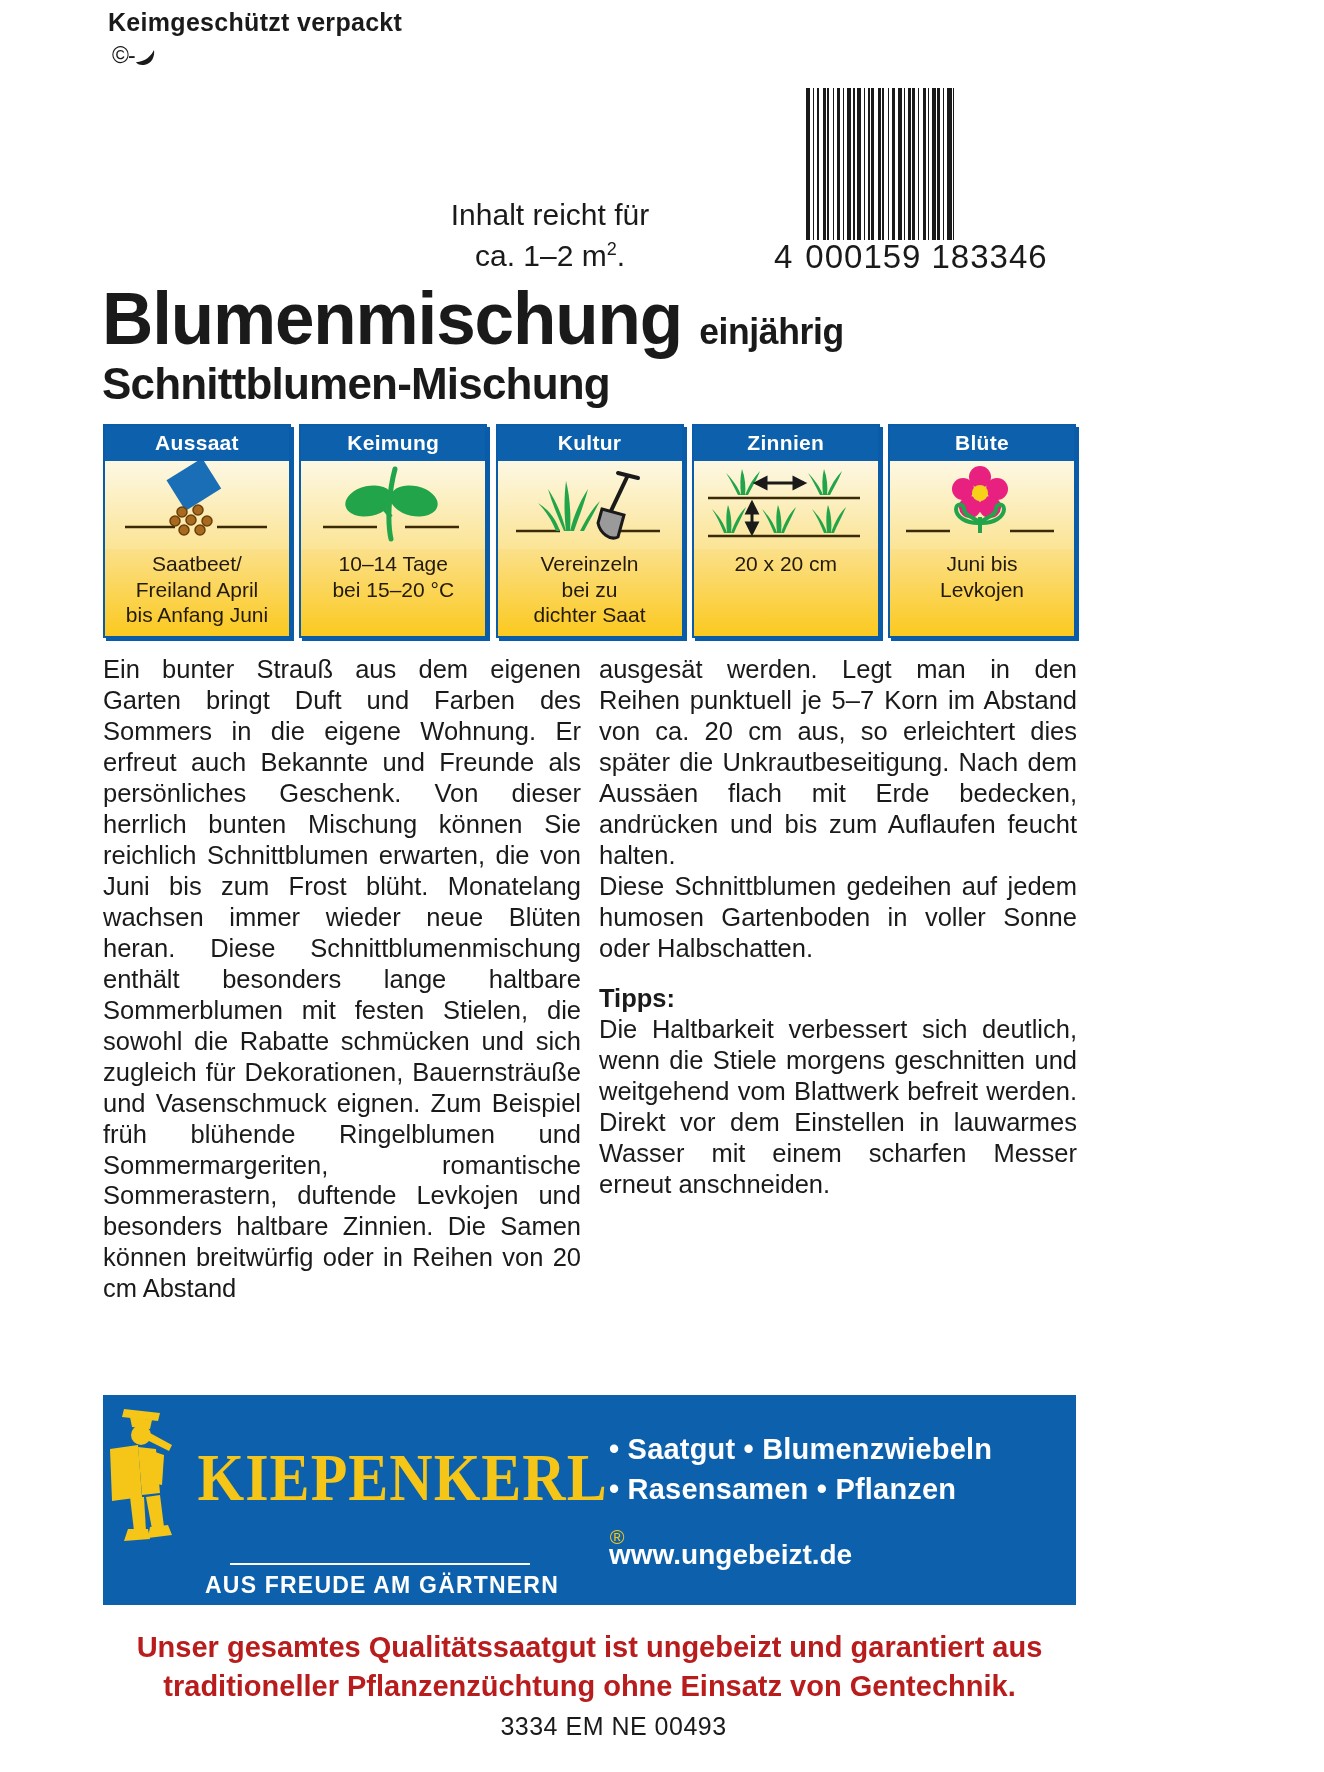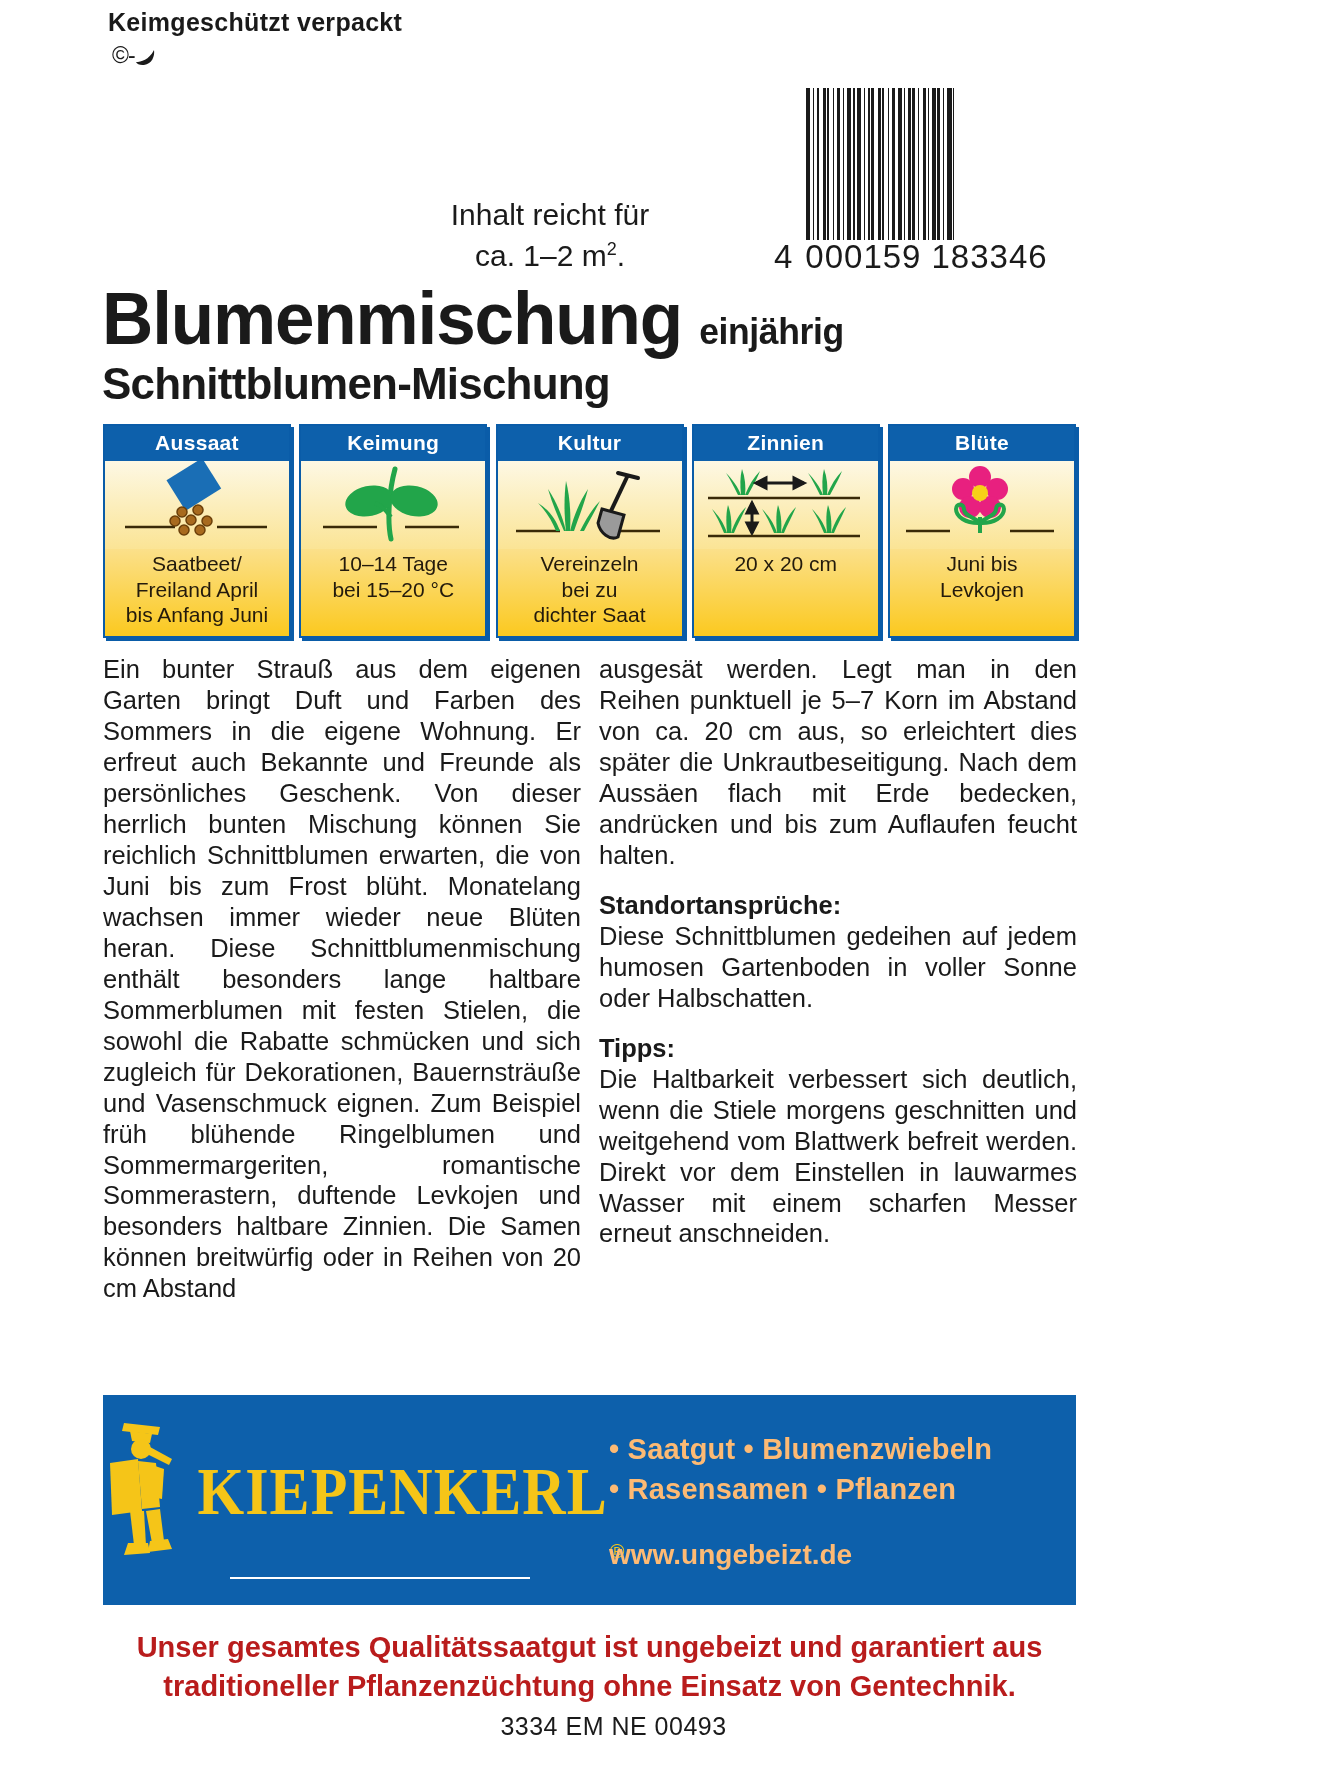--- a/index.html
+++ b/index.html
@@ -229,21 +229,21 @@
   .logo-slogan {
     color: #ffffff;
     font-size: 23px;
     font-weight: bold;
     letter-spacing: 1.2px;
     margin-left: 50px;
   }
   .banner-right {
     flex: 1;
     padding-left: 12px;
-    color: #fdba74;
+    color: #ffffff;
   }
   .banner-right .bline {
     font-size: 29px;
     font-weight: bold;
     line-height: 1.38;
     letter-spacing: 0.2px;
   }
   .banner-right .url {
     font-size: 28px;
     font-weight: bold;
@@ -505,21 +505,20 @@
   </div>
 
 </div>
 
 <div class="cols">
   <div class="col">
     <p class="last-line-left">Ein bunter Strauß aus dem eigenen Garten bringt Duft und Farben des Sommers in die eigene Wohnung. Er erfreut auch Bekannte und Freunde als persönliches Geschenk. Von dieser herrlich bunten Mischung können Sie reichlich Schnittblumen erwarten, die von Juni bis zum Frost blüht. Monatelang wachsen immer wieder neue Blüten heran. Diese Schnittblumenmischung enthält besonders lange haltbare Sommerblumen mit festen Stielen, die sowohl die Rabatte schmücken und sich zugleich für Dekorationen, Bauernsträuße und Vasenschmuck eignen. Zum Beispiel früh blühende Ringelblumen und Sommermargeriten, romantische Sommerastern, duftende Levkojen und besonders haltbare Zinnien. Die Samen können breitwürfig oder in Reihen von 20 cm Abstand</p>
   </div>
   <div class="col">
     <p class="last-line-left">ausgesät werden. Legt man in den Reihen punktuell je 5–7 Korn im Abstand von ca. 20 cm aus, so erleichtert dies später die Unkrautbeseitigung. Nach dem Aussäen flach mit Erde bedecken, andrücken und bis zum Auflaufen feucht halten.</p>
-    <h4>Standortansprüche:</h4>
     <p class="last-line-left">Diese Schnittblumen gedeihen auf jedem humosen Gartenboden in voller Sonne oder Halbschatten.</p>
     <h4>Tipps:</h4>
     <p class="last-line-left">Die Haltbarkeit verbessert sich deutlich, wenn die Stiele morgens geschnitten und weitgehend vom Blattwerk befreit werden. Direkt vor dem Einstellen in lauwarmes Wasser mit einem scharfen Messer erneut anschneiden.</p>
   </div>
 </div>
 
 <div class="banner">
   <div class="banner-left">
     <div class="logo-row">
       <span>
@@ -536,20 +535,21 @@
             <path d="M56 96 L70 94 L74 126 L62 128 Z"></path>
             <path d="M38 128 L58 128 L60 138 L34 140 Z"></path>
             <path d="M60 126 L78 124 L82 134 L58 137 Z"></path>
           </g>
         </svg>
       </span>
       <span class="kiepenkerl-word">KIEPENKERL</span>
       <span class="reg-mark">®</span>
     </div>
     <div class="logo-rule"></div>
+    <div class="logo-slogan">AUS FREUDE AM GÄRTNERN</div>
   </div>
   <div class="banner-right">
     <div class="bline">• Saatgut • Blumenzwiebeln</div>
     <div class="bline">• Rasensamen • Pflanzen</div>
     <div class="url">www.ungebeizt.de</div>
   </div>
 </div>
 
 <div class="guarantee">
   <div>Unser gesamtes Qualitätssaatgut ist ungebeizt und garantiert aus</div>

